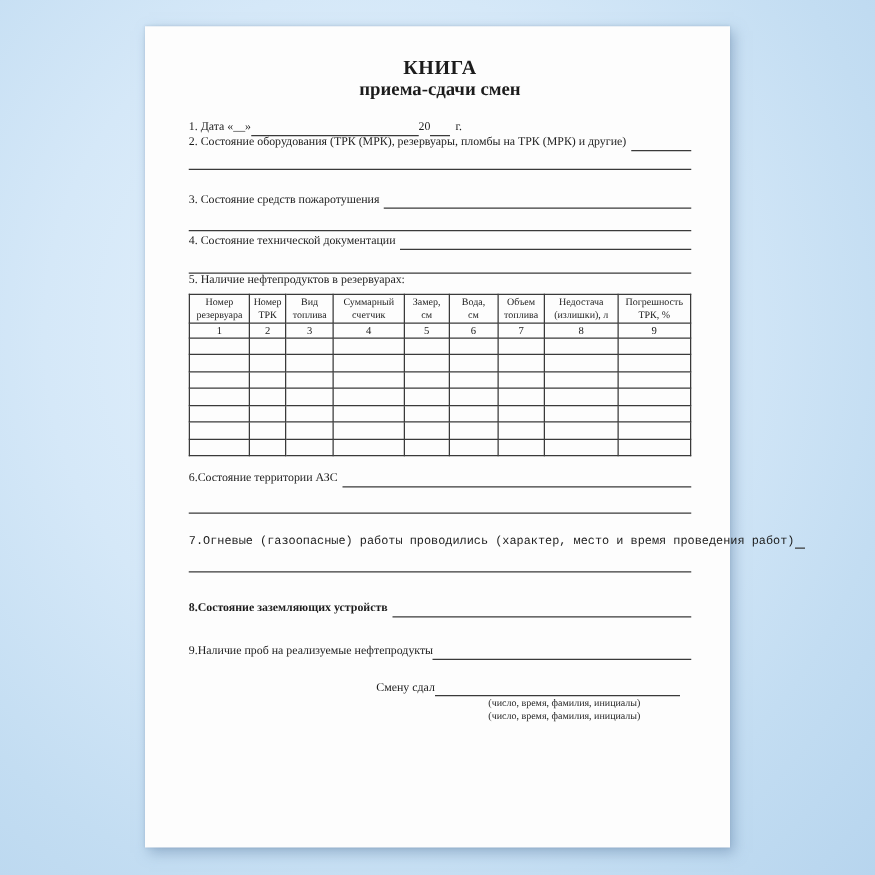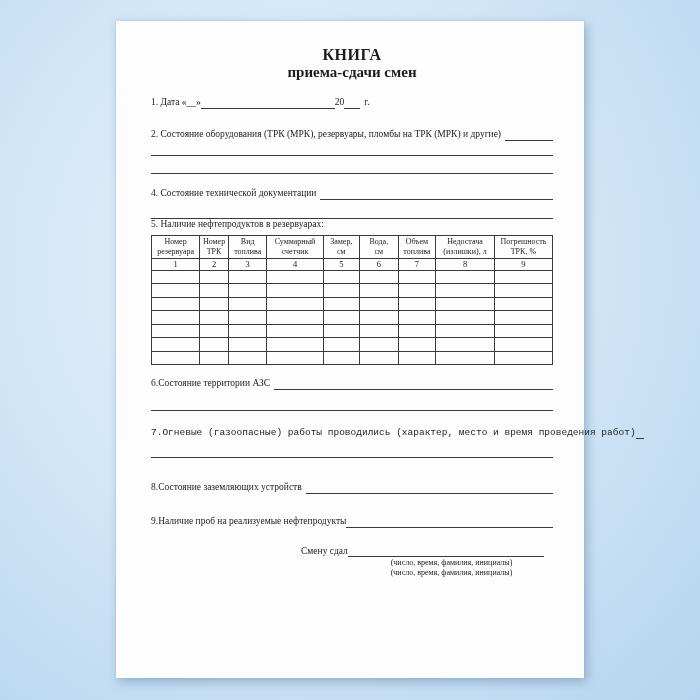--- a/index.html
+++ b/index.html
@@ -20,37 +20,37 @@
   .subtitle{ text-align:center; font-weight:bold; font-size:15px; line-height:1.1;}
   .row{ display:flex; align-items:flex-end; font-size:9.5px; line-height:1.25; white-space:nowrap;}
   .lbl{ flex:0 0 auto;}
   .fill{ flex:1 1 auto; border-bottom:1px solid #3a3a3a; height:10px; min-width:8px;}
   .shortfill{ flex:0 0 16px; border-bottom:1px solid #3a3a3a; height:10px;}
   .midfill{ flex:0 0 134px; border-bottom:1px solid #3a3a3a; height:10px;}
   .fullline{ border-bottom:1px solid #3a3a3a; height:1px; width:100%;}
   .gap-sp{ display:inline-block; width:4px;}
 
   .item1{margin-top:17px;}
-  .item2{margin-top:20px;}
+  .item2{}
   .line2a{margin-top:13px;}
   .item3{margin-top:19px;}
   .line3a{margin-top:16px;}
-  .item4{margin-top:14px;}
+  .item4{margin-top:3px;}
   .line4a{margin-top:17px;}
   .item5{}
   table{ width:100%; border-collapse:collapse; table-layout:fixed; margin-top:4px;}
   td{ border:1px solid #3a3a3a; text-align:center; vertical-align:middle; overflow:hidden; padding:0;}
   tr.hdr td{ font-size:8px; line-height:1.2; white-space:pre-line; padding:1px 0; height:20px;}
   tr.num td{ font-size:8.5px; height:11px; line-height:1;}
   tr.empty td{ height:12.5px;}
   .item6{margin-top:13px;align-items:center;}
   .line6a{margin-top:19px;}
   .item7{margin-top:16px;font-family:Liberation Mono, monospace;}
   .line7a{margin-top:17px;}
-  .item8{margin-top:24px;}
+  .item8{margin-top:24px;font-weight:bold;}
   .item9{margin-top:22px;}
 
   .sigs{ margin-top:18px; margin-left:150px; width:243px; font-size:9.5px;}
   .sig-row{ display:flex; align-items:center;}
   .sig-line{ flex:1 1 auto; border-bottom:1px solid #3a3a3a; height:10px;}
   .sig-caption{ font-size:8px; text-align:center; margin-left:58px; margin-top:1px;}
   .sig-block2{ margin-top:9px;}
 </style>
 </head>
 <body>
@@ -69,20 +69,25 @@
     <span class="lbl">г.</span>
   </div>
 
   <div class="row item2">
     <span class="lbl">2. Состояние оборудования (ТРК (МРК), резервуары, пломбы на ТРК (МРК) и другие)</span>
     <span class="gap-sp"></span>
     <span class="fill"></span>
   </div>
   <div class="fullline line2a"></div>
 
+  <div class="row item3">
+    <span class="lbl">3. Состояние средств пожаротушения</span>
+    <span class="gap-sp"></span>
+    <span class="fill"></span>
+  </div>
   <div class="fullline line3a"></div>
 
   <div class="row item4">
     <span class="lbl">4. Состояние технической документации</span>
     <span class="gap-sp"></span>
     <span class="fill"></span>
   </div>
   <div class="fullline line4a"></div>
 
   <div class="row item5">

